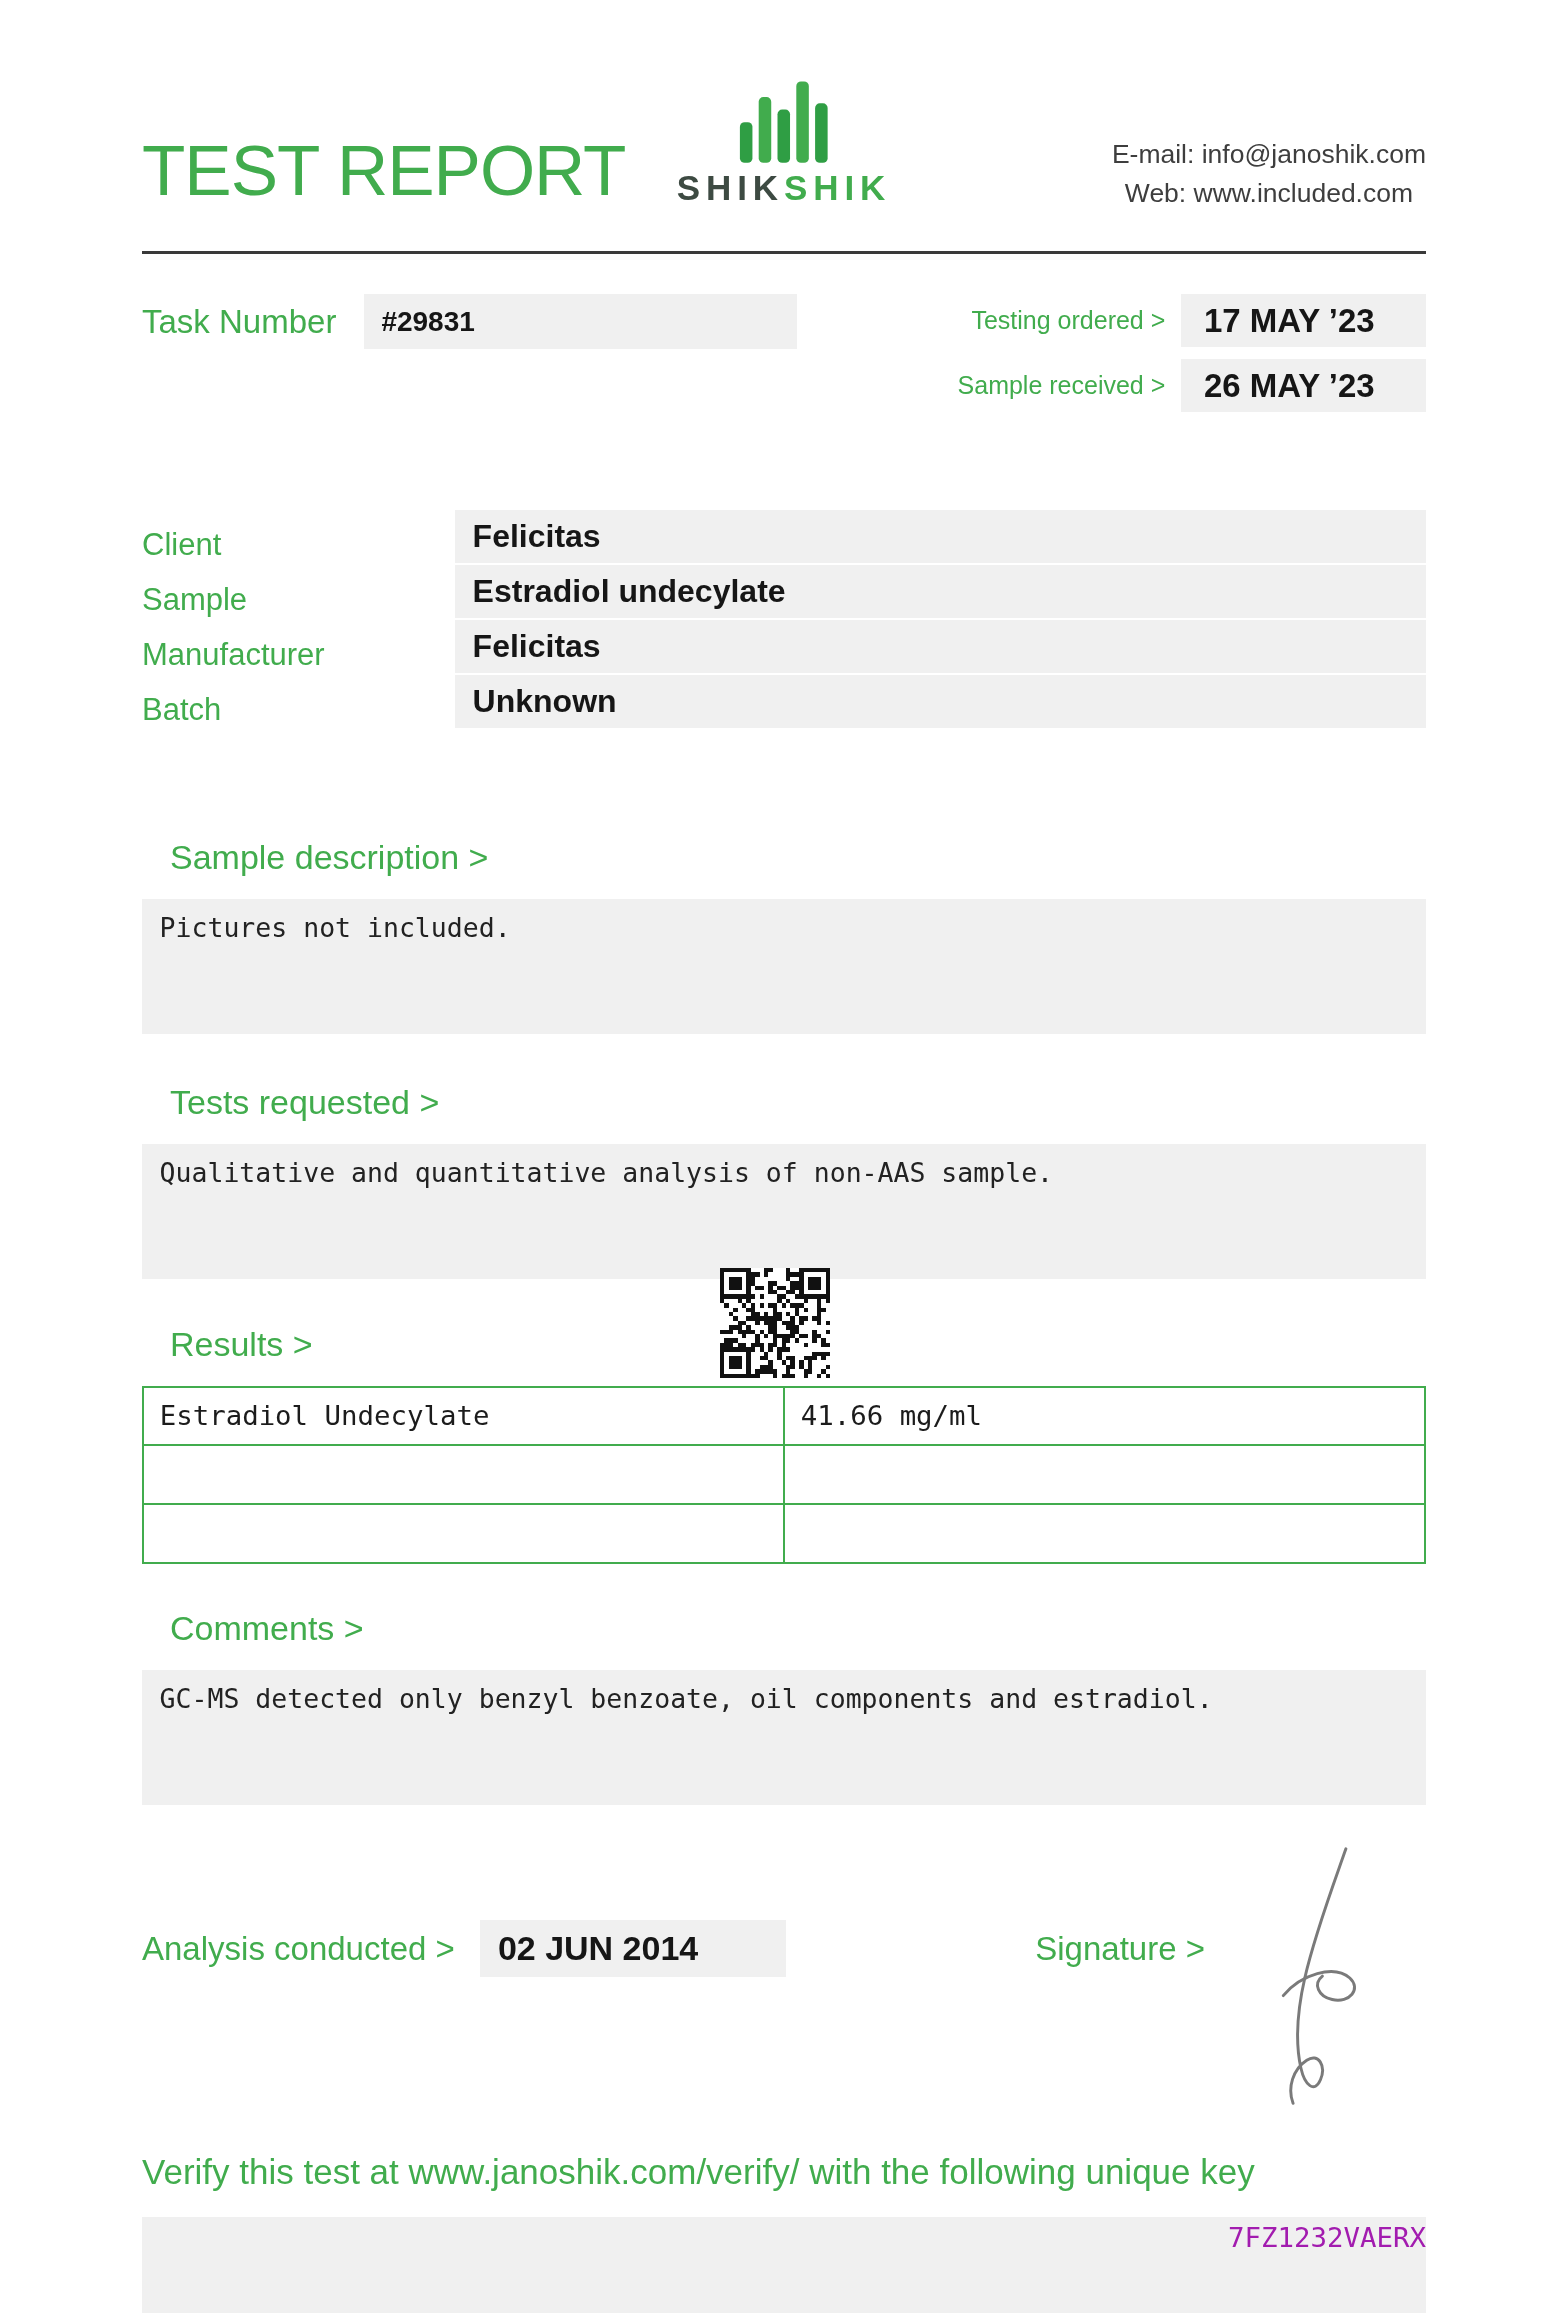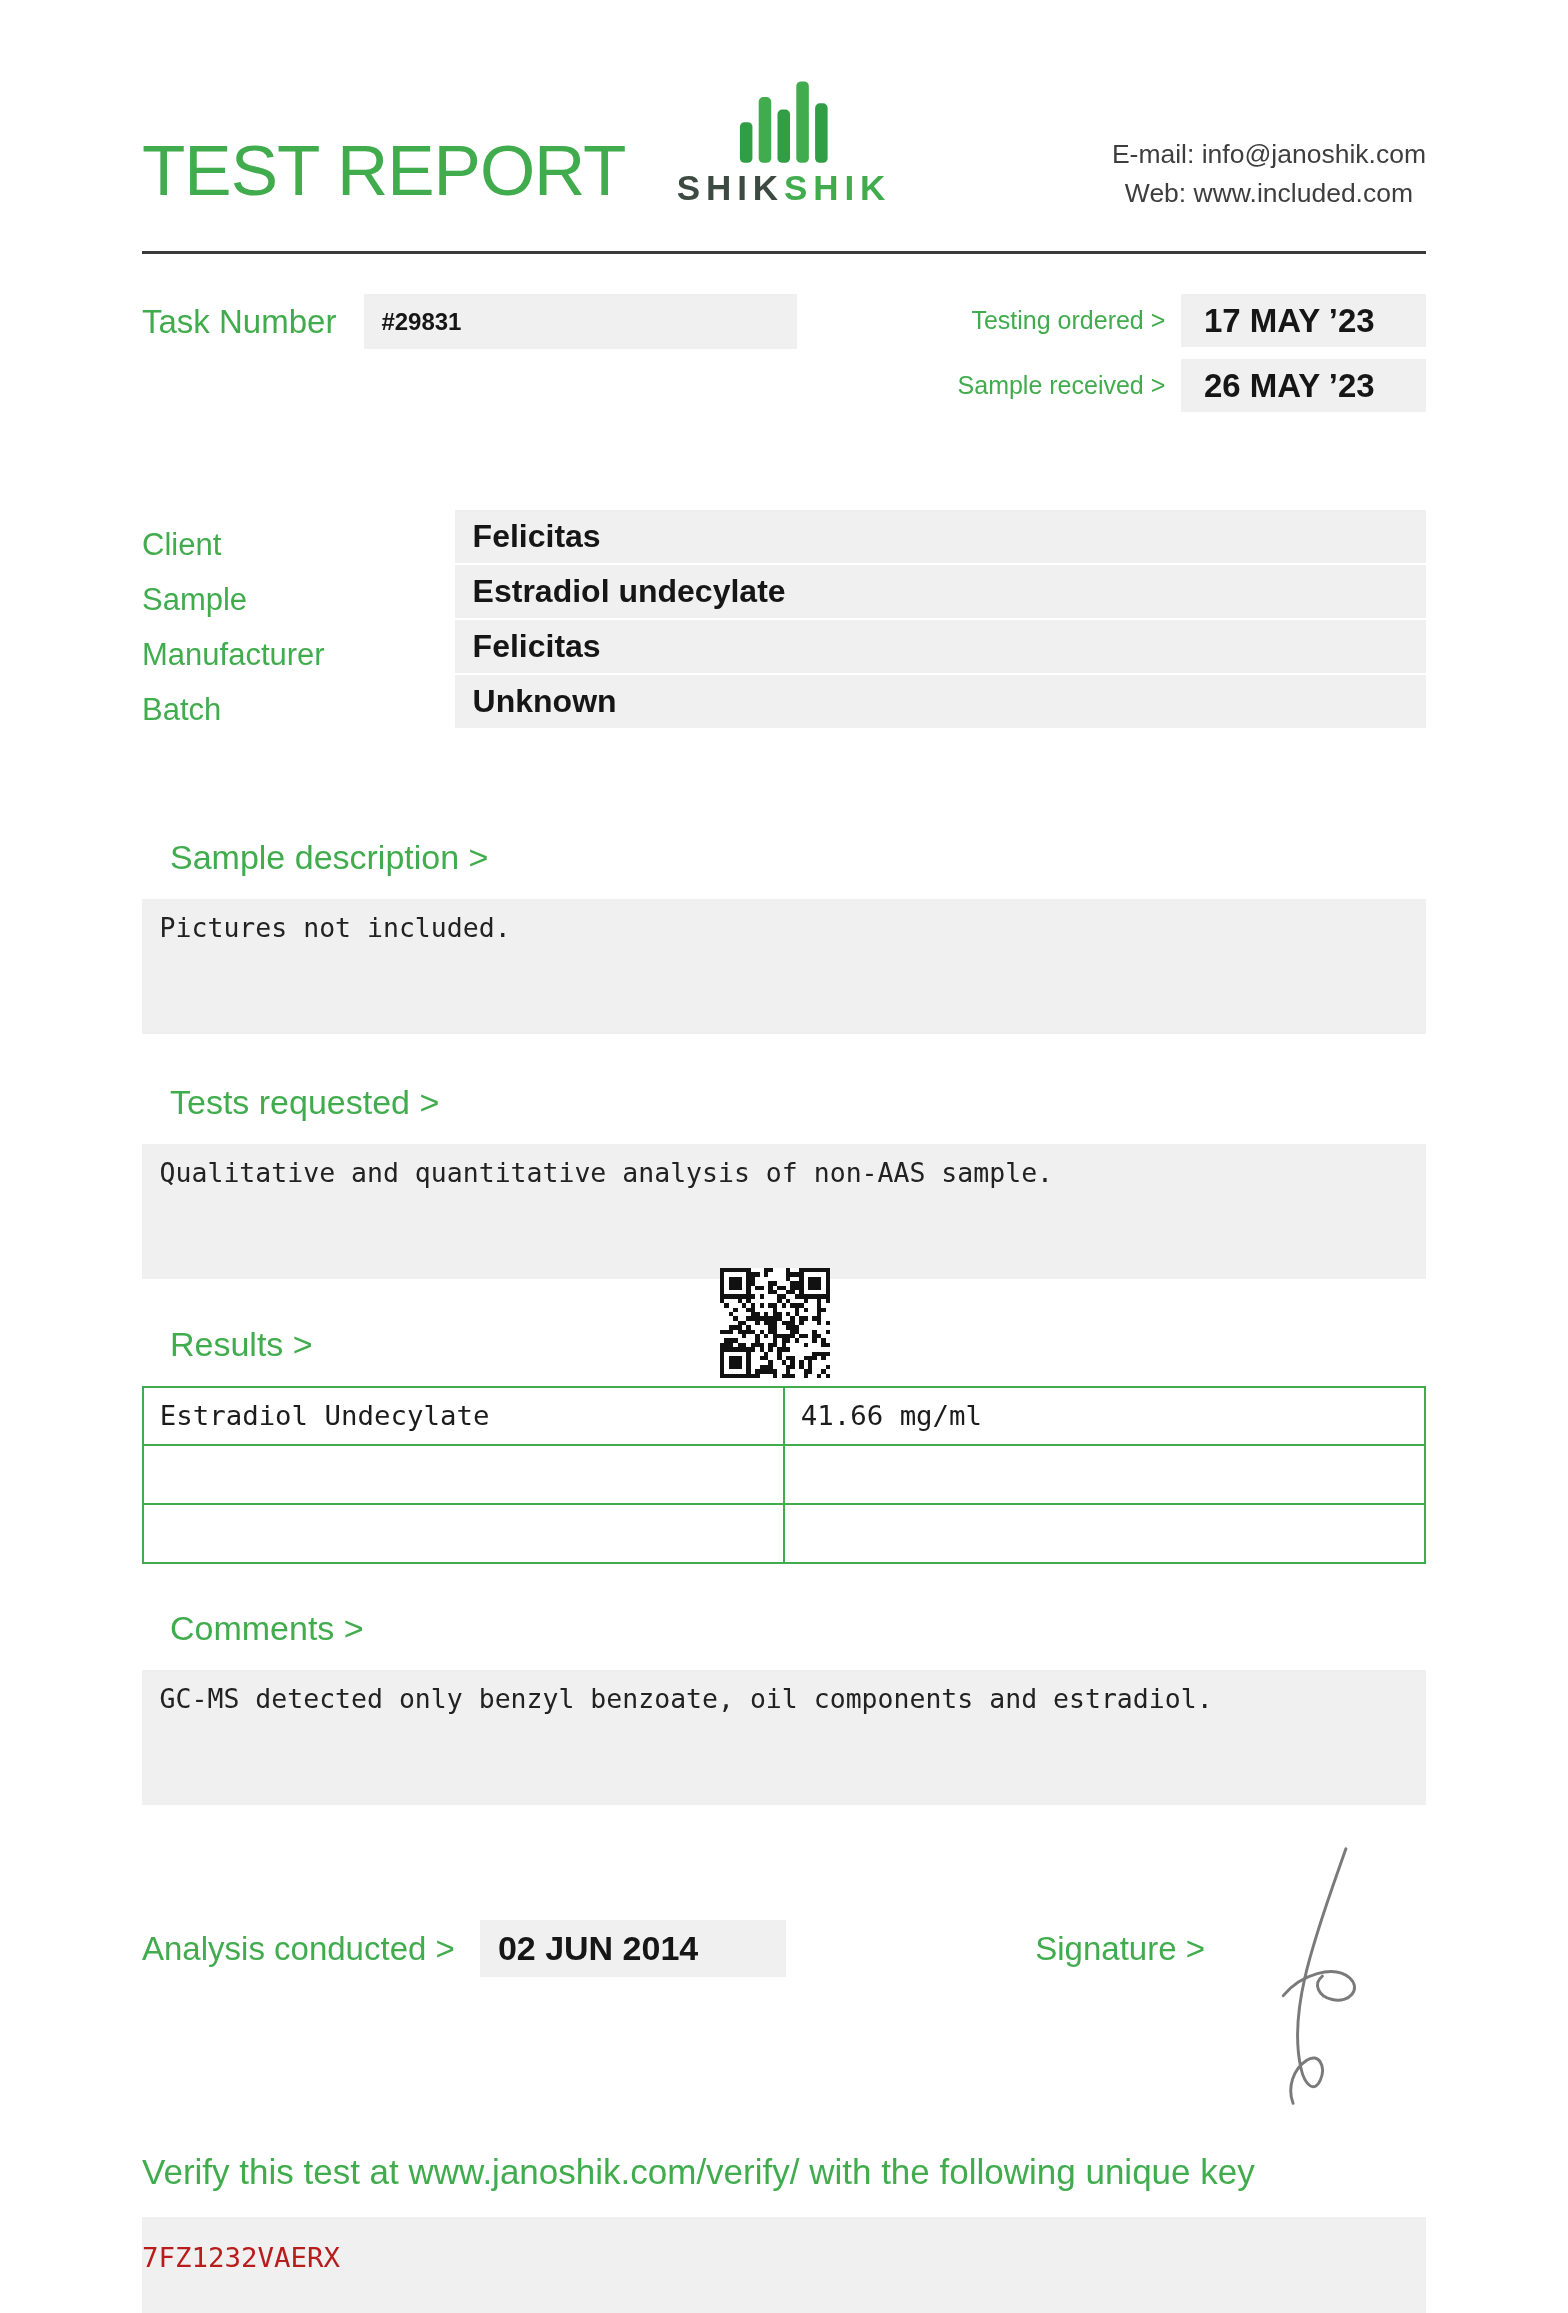--- a/index.html
+++ b/index.html
@@ -48,21 +48,21 @@
     font-family:"Liberation Sans", sans-serif; font-weight:bold;
     box-sizing:border-box; display:inline-block;
     white-space:nowrap; overflow:hidden;
   }
   
   .meta{
     position:absolute; left:142px; right:142px; top:294px;
     display:flex; justify-content:space-between; align-items:flex-start;
   }
   .meta-task{display:flex; align-items:center; gap:27.4px;}
-  .task-box{width:433px; height:55px; line-height:55px; padding:0 17.6px; font-size:24px;}
+  .task-box{width:433px; height:55px; line-height:55px; padding:0 17.6px; font-size:28px;}
   .meta-dates{display:flex; flex-direction:column; gap:11.8px; align-items:flex-end;}
   .date-row{display:flex; align-items:center; gap:15.7px;}
   .date-box{width:245px; height:53px; line-height:53px; padding:0 23px; font-size:33px;}
   
   .details{position:absolute; left:142px; right:142px; top:510px;}
   .drow{display:flex; align-items:flex-end; margin-bottom:2px;gap:32px;}
   .drow .glabel{width:281px; flex:none; font-size:31px;}
   .dval{flex:1; height:53px; line-height:53px; padding:0 17.6px; font-size:32px;}
   
   .section{position:absolute; left:142px; right:142px;}
@@ -102,22 +102,22 @@
   .signature{position:absolute; right:39px; top:-78px; width:137px; height:274px;}
   
   .verify{
     position:absolute; left:142px; right:142px; top:2152px;
     color:var(--green); font-size:35px; white-space:nowrap;
     font-family:"Liberation Sans", sans-serif;
   }
   .key-box{
     position:absolute; left:142px; right:142px; top:2217px; bottom:0;
     background:var(--boxgray); box-sizing:border-box;
-    text-align:left; padding-top:25px;
-    font-family:"DejaVu Sans Mono", monospace; font-size:27.4px; color:#b91c1c;
+    text-align:right; padding-top:5px;
+    font-family:"DejaVu Sans Mono", monospace; font-size:27.4px; color:#a21caf;
   }
 </style>
 </head>
 <body>
 
 <div class="page">
 
   <div class="title">TEST REPORT</div>
 
   <div class="logo">

